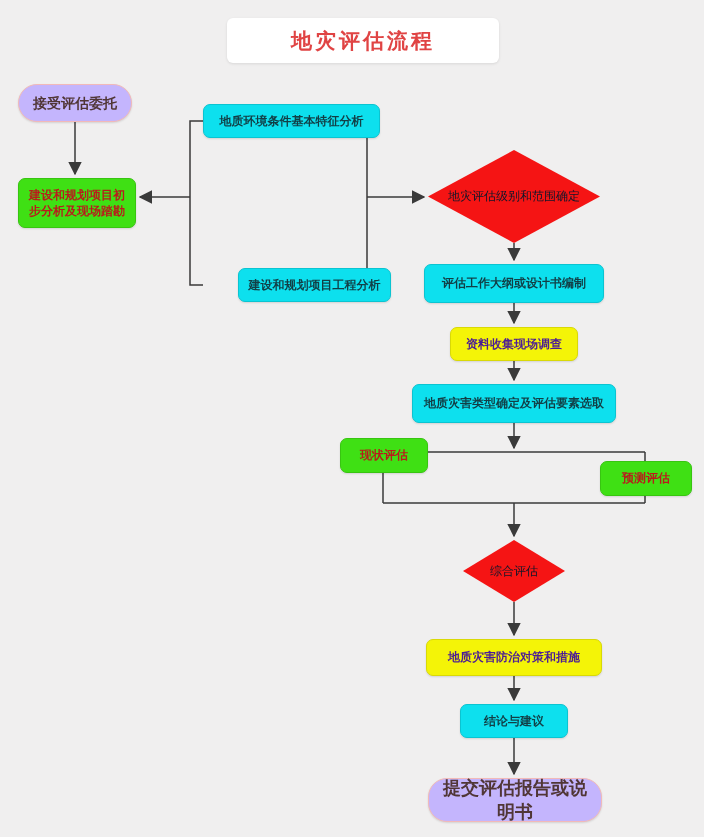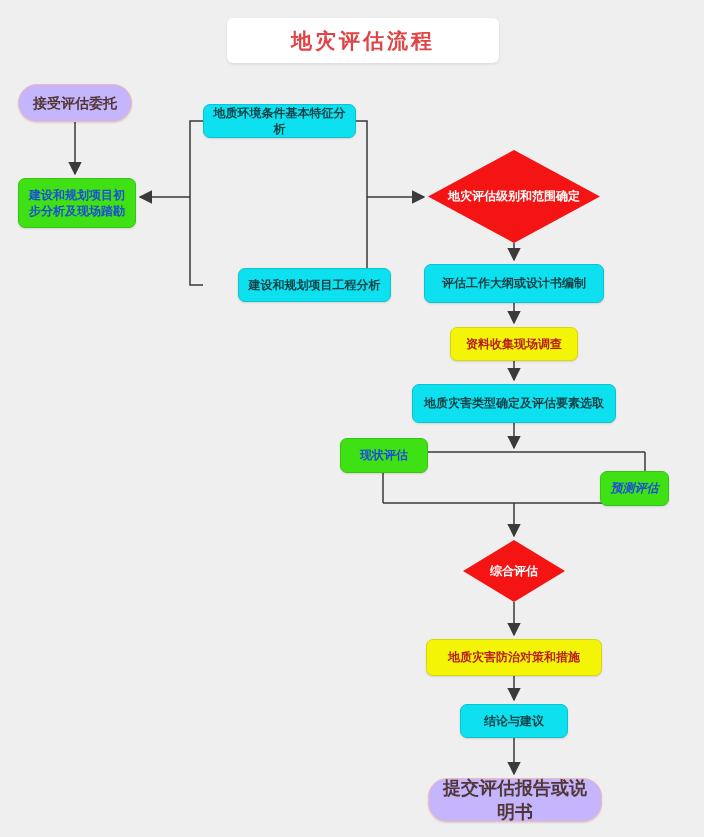--- a/index.html
+++ b/index.html
@@ -44,42 +44,42 @@
     background:#c4b5fd;
     border:1px solid #f2b9b9;
     border-radius:19px;
     color:#503636;
     font-size:14px;
   }
   .green{
     background:#3fe014;
     border:1px solid #38c511;
     border-radius:7px;
-    color:#1d4ed8;
+    color:#b91c1c;
   }
   .cyan{
     background:#0de0ee;
     border:1px solid #0bc4d1;
     border-radius:7px;
     color:#123f46;
   }
   .yellow{
     background:#f4f407;
     border:1px solid #d9d906;
     border-radius:7px;
-    color:#b91c1c;
+    color:#4c1d95;
   }
   .diamond{
     position:absolute;
     background:#f51414;
     clip-path:polygon(50% 0,100% 50%,50% 100%,0 50%);
     display:flex;align-items:center;justify-content:center;
     text-align:right;
-    font-weight:bold;
-    color:#ffffff;
+    font-weight:normal;
+    color:#0f172a;
     box-sizing:border-box;
     box-shadow:none;
   }
 </style>
 </head>
 <body>
 
 <div id="canvas">
 
   <svg id="connectors" viewBox="0 0 704 837" xmlns="http://www.w3.org/2000/svg">
@@ -119,35 +119,35 @@
       <path d="M514,738 L514,774" marker-end="url(#arw)"></path>
     </g>
   </svg>
 
   <div class="titlebox">地灾评估流程</div>
 
   <div class="node pink" style="left:18px;top:84px;width:114px;height:38px;">接受评估委托</div>
 
   <div class="node green" style="left:18px;top:178px;width:118px;height:50px;">建设和规划项目初步分析及现场踏勘</div>
 
-  <div class="node cyan" style="left:203px;top:104px;width:153px;height:34px;">地质环境条件基本特征分析</div>
+  <div class="node cyan" style="left:203px;top:104px;width:177px;height:34px;">地质环境条件基本特征分析</div>
 
   <div class="node cyan" style="left:203px;top:268px;width:153px;height:34px;margin-left:35px;">建设和规划项目工程分析</div>
 
   <div class="diamond" style="left:428px;top:150px;width:172px;height:93px;font-size:12px;">地灾评估级别和范围确定</div>
 
   <div class="node cyan" style="left:424px;top:264px;width:180px;height:39px;">评估工作大纲或设计书编制</div>
 
   <div class="node yellow" style="left:450px;top:327px;width:128px;height:34px;">资料收集现场调查</div>
 
   <div class="node cyan" style="left:412px;top:384px;width:204px;height:39px;">地质灾害类型确定及评估要素选取</div>
 
   <div class="node green" style="left:340px;top:438px;width:88px;height:35px;">现状评估</div>
 
-  <div class="node green" style="left:600px;top:471px;width:69px;height:35px;font-style:italic;">预测评估</div>
+  <div class="node green" style="left:600px;top:461px;width:92px;height:35px;">预测评估</div>
 
   <div class="diamond" style="left:463px;top:540px;width:102px;height:62px;font-size:12px;">综合评估</div>
 
   <div class="node yellow" style="left:426px;top:639px;width:176px;height:37px;">地质灾害防治对策和措施</div>
 
   <div class="node cyan" style="left:460px;top:704px;width:108px;height:34px;">结论与建议</div>
 
   <div class="node pink" style="left:428px;top:778px;width:174px;height:44px;font-size:18px;">提交评估报告或说明书</div>
 
 </div>

